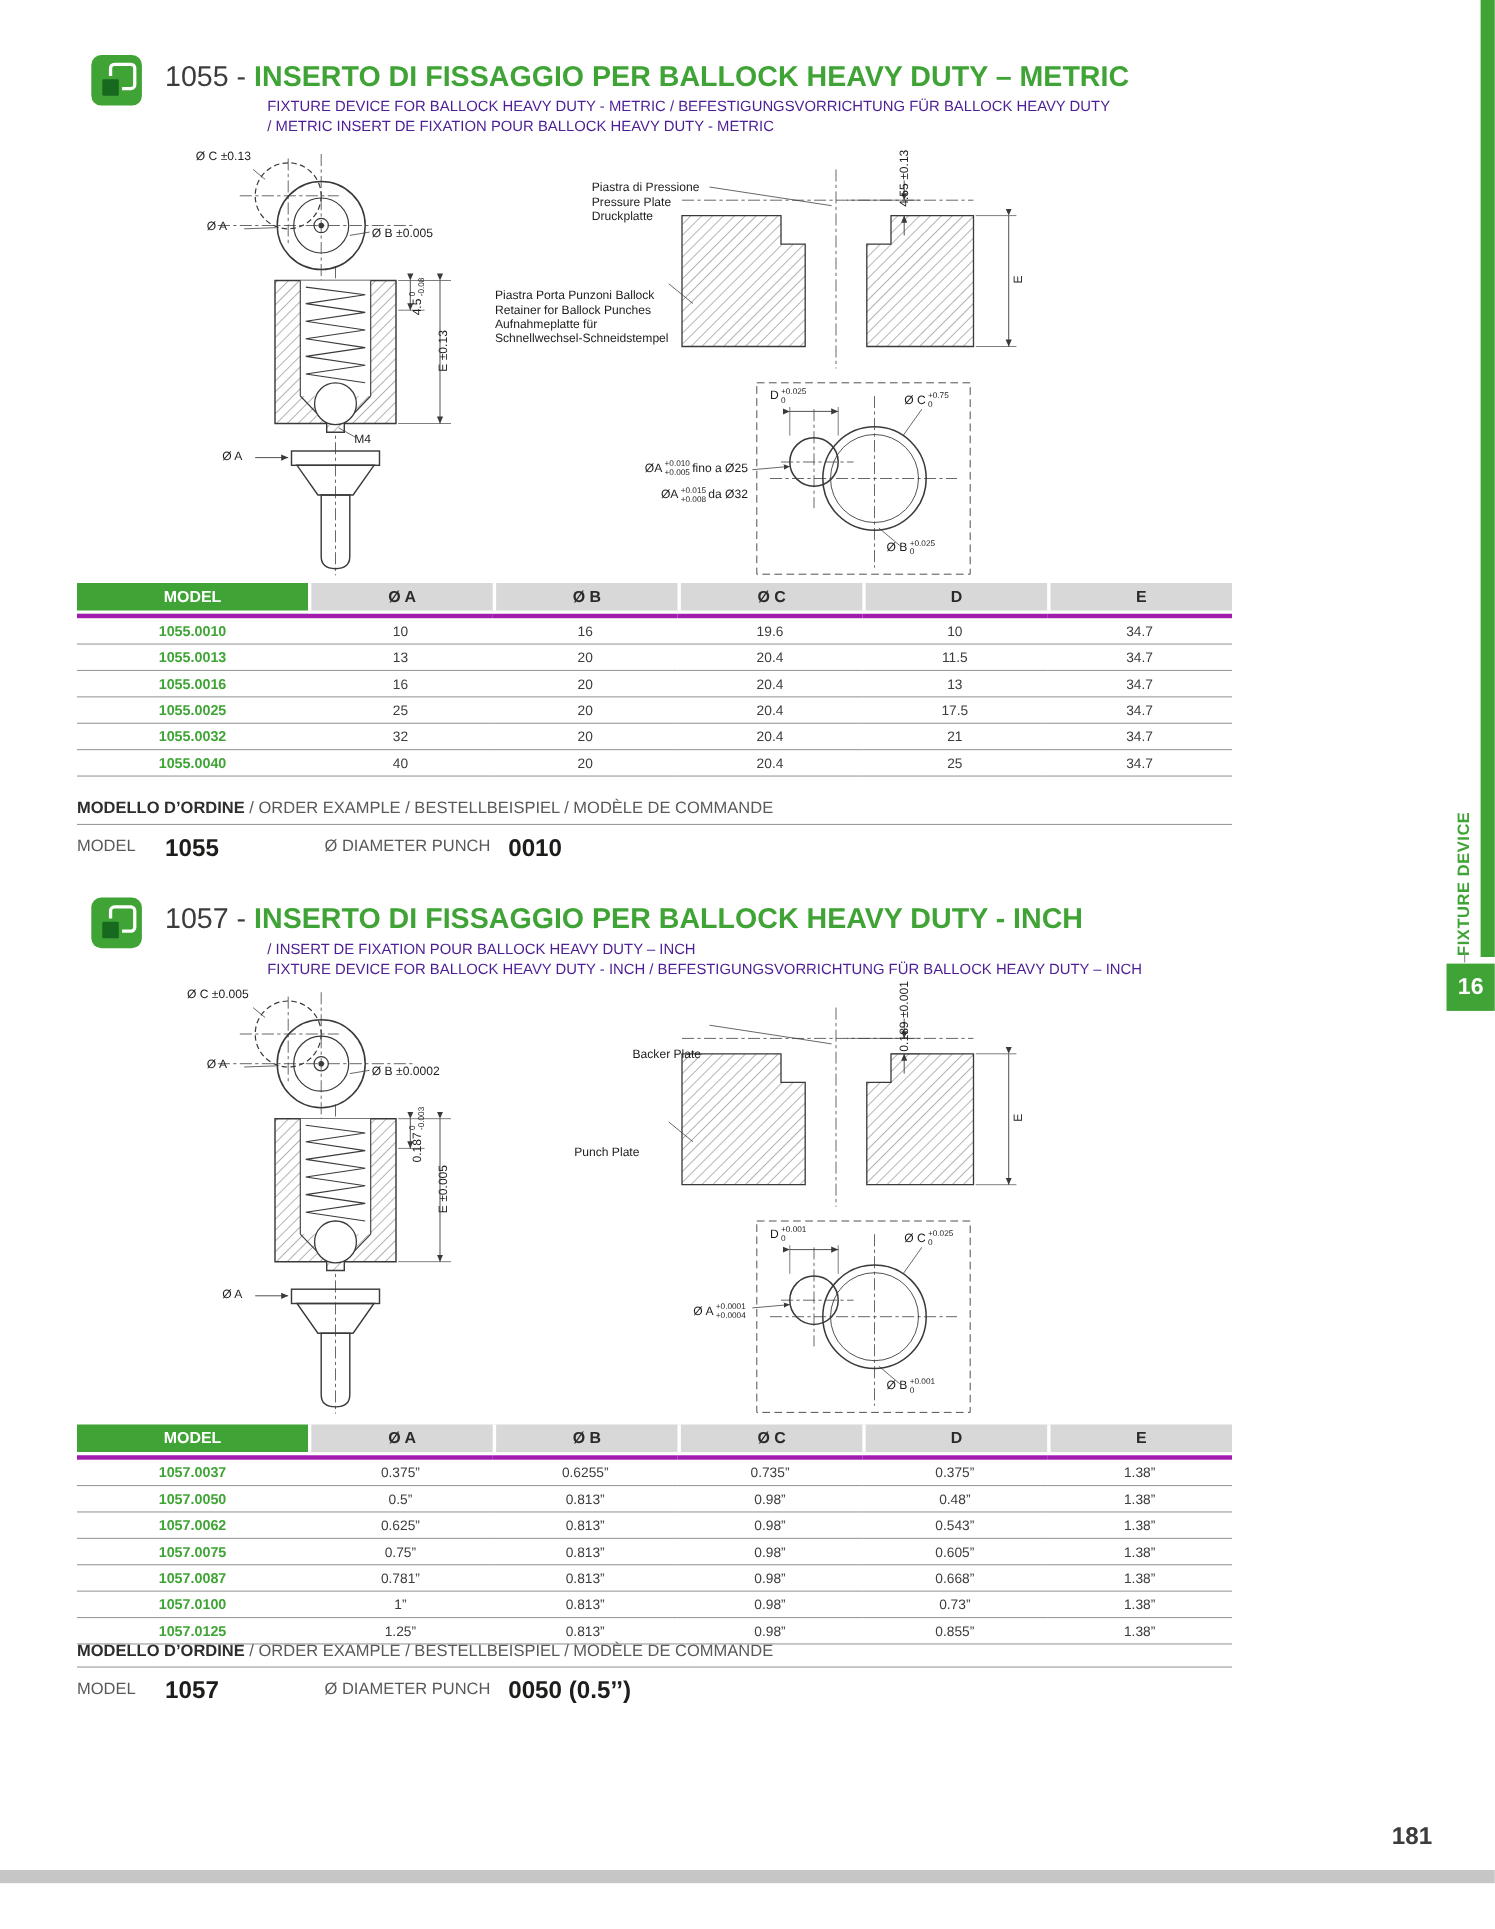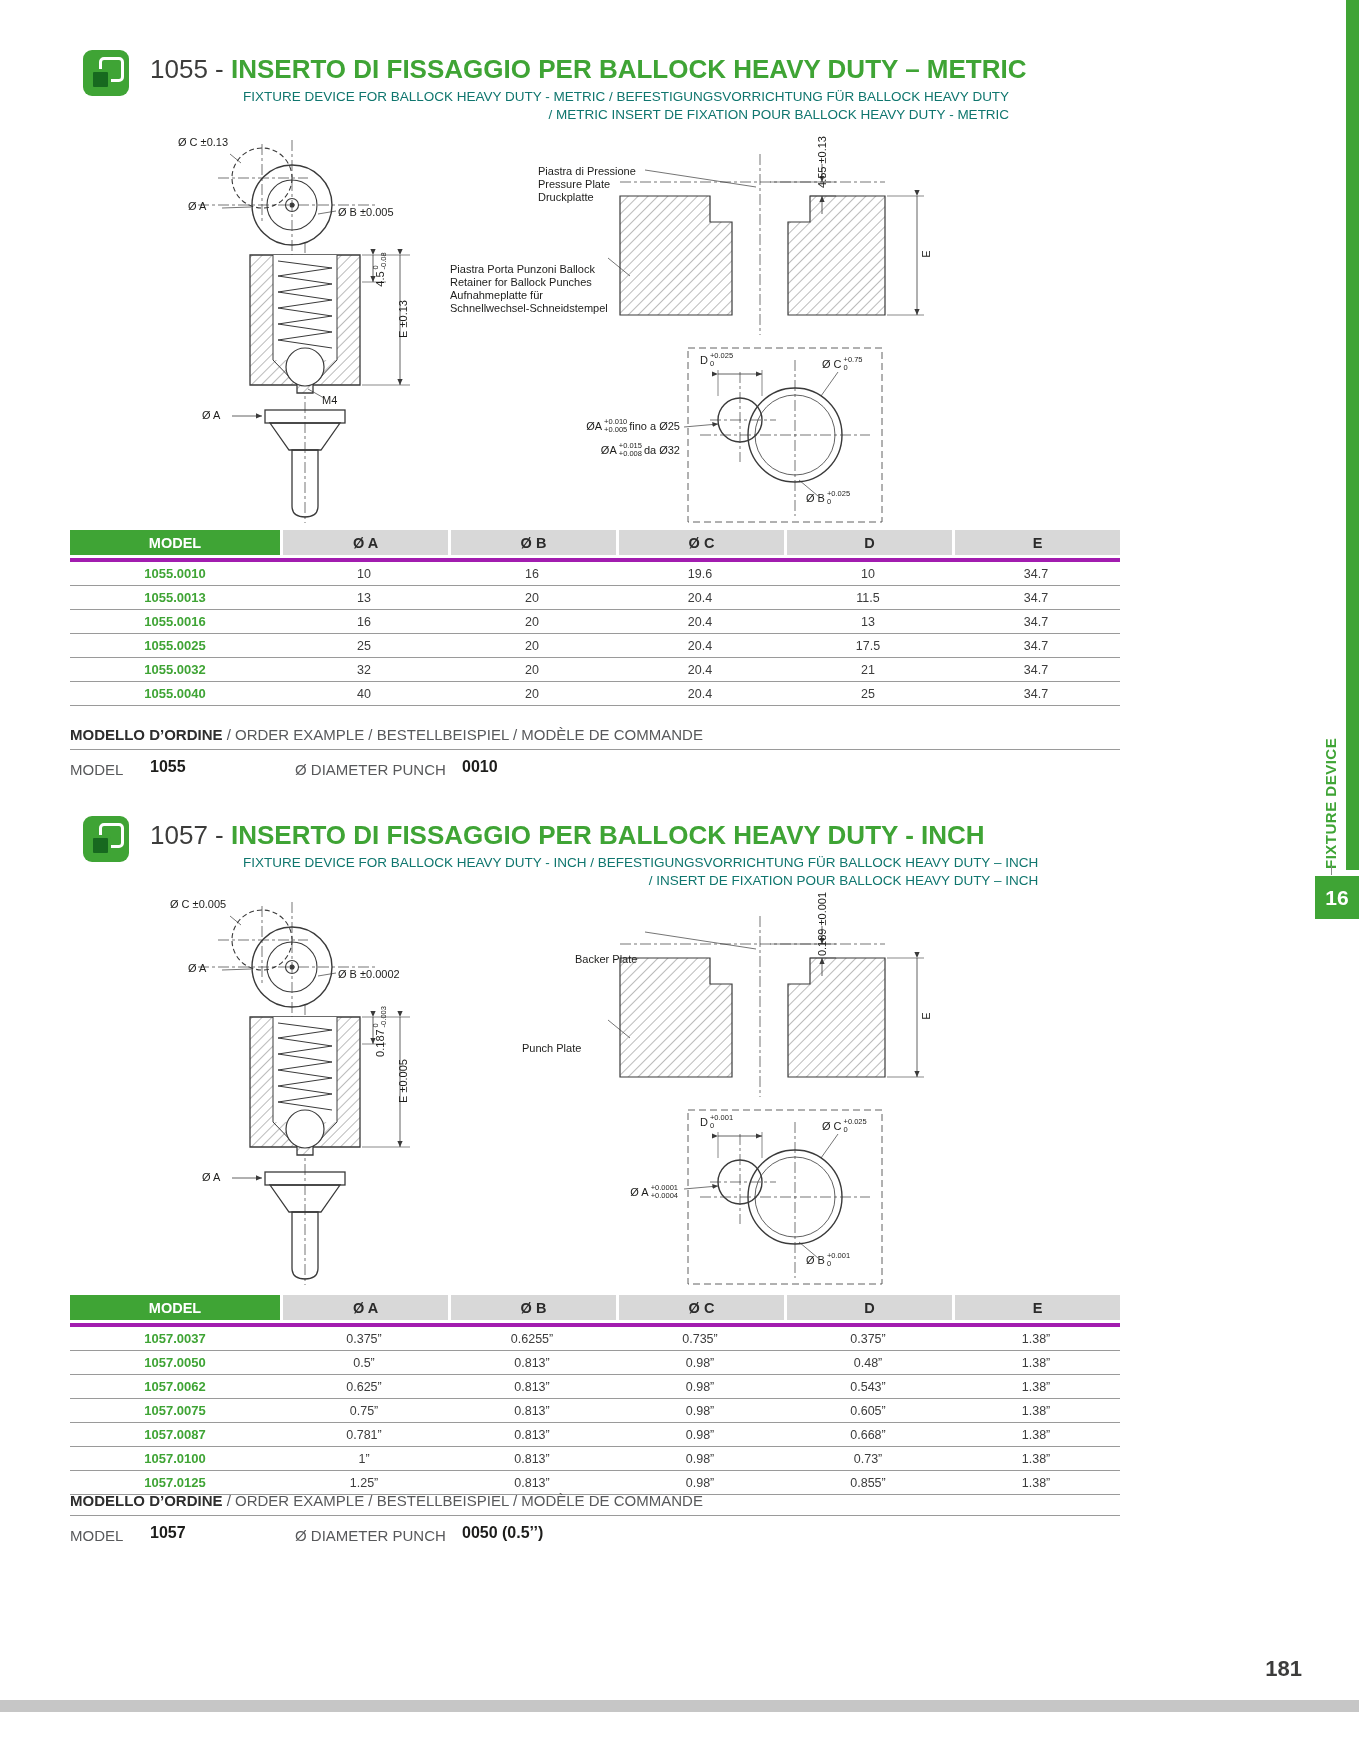--- a/index.html
+++ b/index.html
@@ -8,21 +8,21 @@
         font-family:"Liberation Sans","DejaVu Sans",sans-serif;color:var(--ink);}
 
   
   .sec-head{position:absolute;left:0;width:1280px;height:90px;}
   .logo{position:absolute;left:83px;top:4px;width:46px;height:46px;background:var(--green);border-radius:9px;}
   .logo .sq1{position:absolute;left:16px;top:7px;width:19px;height:19px;border:3px solid #fff;border-radius:5px;}
   .logo .sq2{position:absolute;left:7px;top:19px;width:15px;height:15px;background:#17691f;border:3px solid var(--green);border-radius:4px;}
   .sec-title{position:absolute;left:150px;top:8px;font-size:26px;white-space:nowrap;}
   .sec-code{color:#3c3c3b;}
   .sec-name{color:var(--green);font-weight:bold;}
-  .sec-sub{position:absolute;left:243px;top:42px;font-size:13.5px;line-height:1.32;color:#0f766e;white-space:nowrap;text-align:right;}
+  .sec-sub{position:absolute;left:243px;top:42px;font-size:13.5px;line-height:1.32;color:#4c1d95;white-space:nowrap;}
 
   
   .draw{position:absolute;left:70px;width:1110px;height:395px;}
   .draw svg{position:absolute;left:0;top:0;}
   .dlab{position:absolute;font-size:11px;color:var(--ink);white-space:nowrap;}
   .tl{display:inline-flex;align-items:center;}
   .vlab{position:absolute;display:flex;align-items:center;justify-content:center;
         font-size:11px;color:var(--ink);white-space:nowrap;transform:rotate(-90deg);}
   .tol{display:inline-flex;flex-direction:column;justify-content:center;font-size:7.5px;
        line-height:7.5px;margin-left:2px;text-align:left;}
@@ -39,21 +39,21 @@
   .spec tbody tr:first-child td{border-top:4px solid #a21caf;}
   .spec td:first-child{color:var(--green);font-weight:bold;font-size:13px;}
 
   
   .order{position:absolute;left:70px;width:1050px;}
   .order-head{font-size:15px;color:var(--gray);}
   .oh-strong{font-weight:bold;color:#2d2d2d;margin-top:40px;}
   .order-rule{border-top:1px solid #9a9a9a;margin-top:6px;width:1050px;}
   .order-row{position:relative;height:28px;margin-top:7px;}
   .o-label{position:absolute;top:4px;font-size:15px;color:var(--gray);white-space:nowrap;}
-  .o-big{position:absolute;top:1px;font-size:16px;font-weight:bold;color:#1d1d1b;white-space:nowrap;}
+  .o-big{position:absolute;top:1px;font-size:22px;font-weight:bold;color:#1d1d1b;white-space:nowrap;}
   .p0{left:0;} .p1{left:80px;} .p2{left:225px;} .p3{left:392px;}
 
   
   .side-bar{position:absolute;right:0;top:0;width:13px;height:870px;background:var(--green);}
   .side-label{position:absolute;right:20px;top:724px;height:145px;writing-mode:vertical-rl;
               transform:rotate(180deg);font-size:15px;font-weight:bold;color:var(--green);letter-spacing:.5px;}
   .side-tick{position:absolute;right:27px;top:866px;width:1px;height:9px;background:#8a8a8a;}
   .side-tab{position:absolute;right:0;top:876px;width:44px;height:43px;background:var(--green);
             color:#fff;font-size:21px;font-weight:bold;display:flex;align-items:center;justify-content:center;}
   .page-num{position:absolute;top:1656px;left:1240px;width:62px;text-align:right;
@@ -323,22 +323,22 @@
   <div class="sec-head" style="top:812px">
     <div class="logo">
         <span class="sq1"></span>
         <span class="sq2"></span>
       </div>
     <div class="sec-title">
       <span class="sec-code">1057 -</span>
       <span class="sec-name">INSERTO DI FISSAGGIO PER BALLOCK HEAVY DUTY - INCH</span>
     </div>
     <div class="sec-sub">
+      <div>/ INSERT DE FIXATION POUR BALLOCK HEAVY DUTY – INCH</div>
       <div>FIXTURE DEVICE FOR BALLOCK HEAVY DUTY - INCH / BEFESTIGUNGSVORRICHTUNG FÜR BALLOCK HEAVY DUTY – INCH</div>
-      <div>/ INSERT DE FIXATION POUR BALLOCK HEAVY DUTY – INCH</div>
     </div>
   </div>
 
   <div class="draw" style="top:892px">
     <svg width="1110" height="395" viewBox="0 0 1110 395">
       <defs>
         <pattern id="hB" patternUnits="userSpaceOnUse" width="7" height="7" patternTransform="rotate(45)">
           <rect width="7" height="7" fill="#fff"></rect>
             <line x1="0" y1="0" x2="0" y2="7" stroke="#777" stroke-width="1"></line>
         </pattern>

